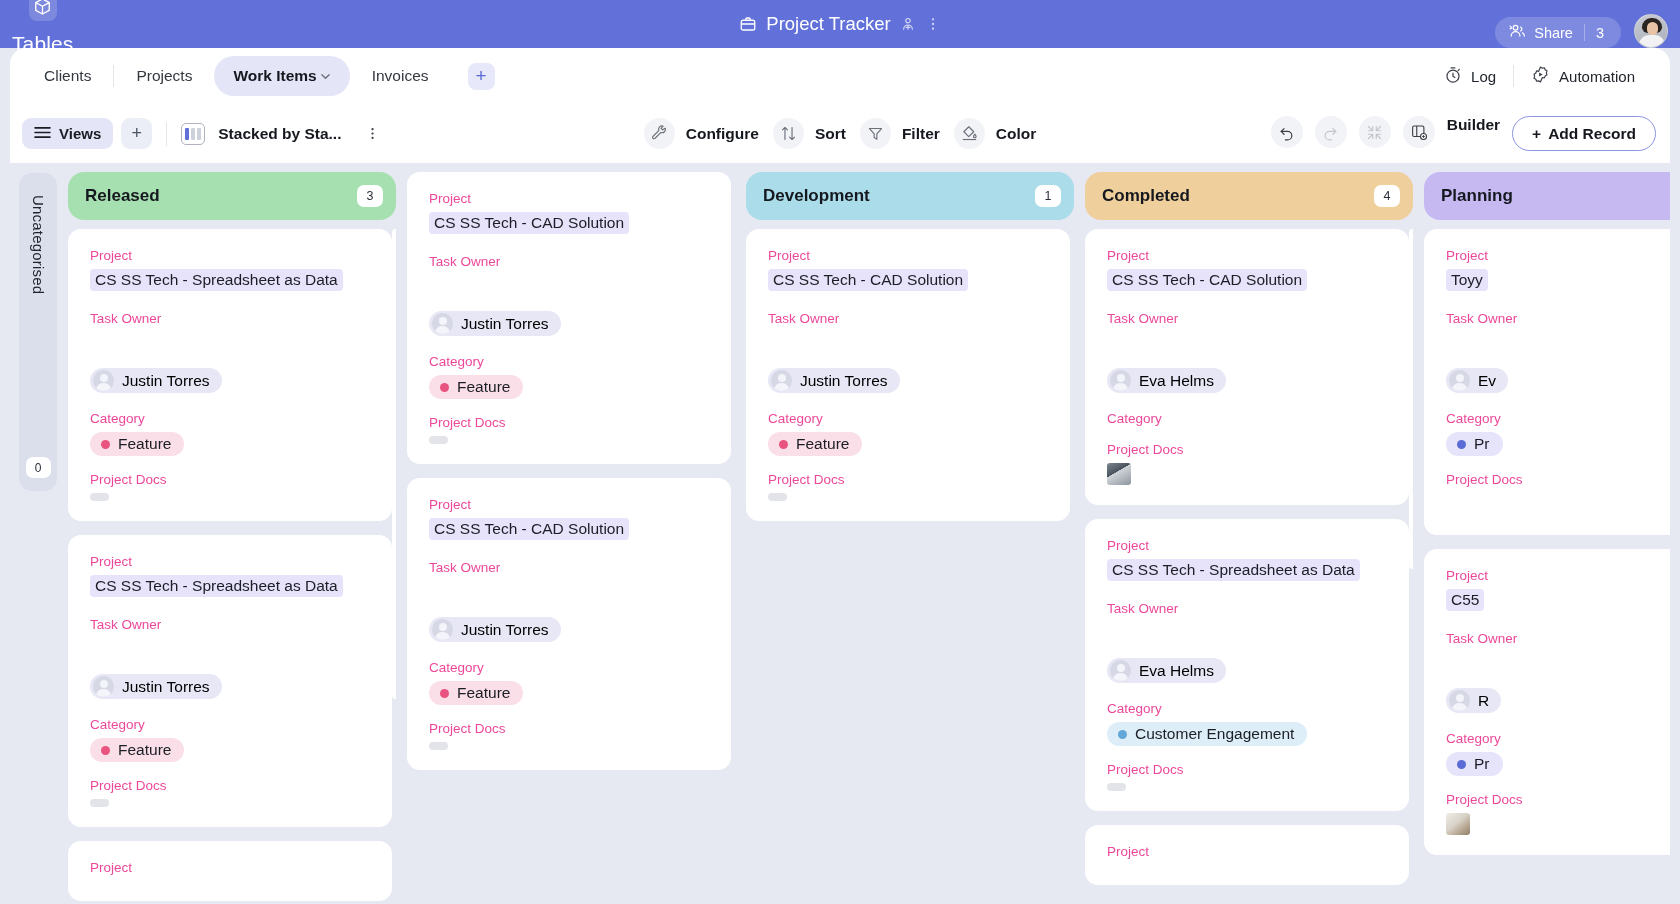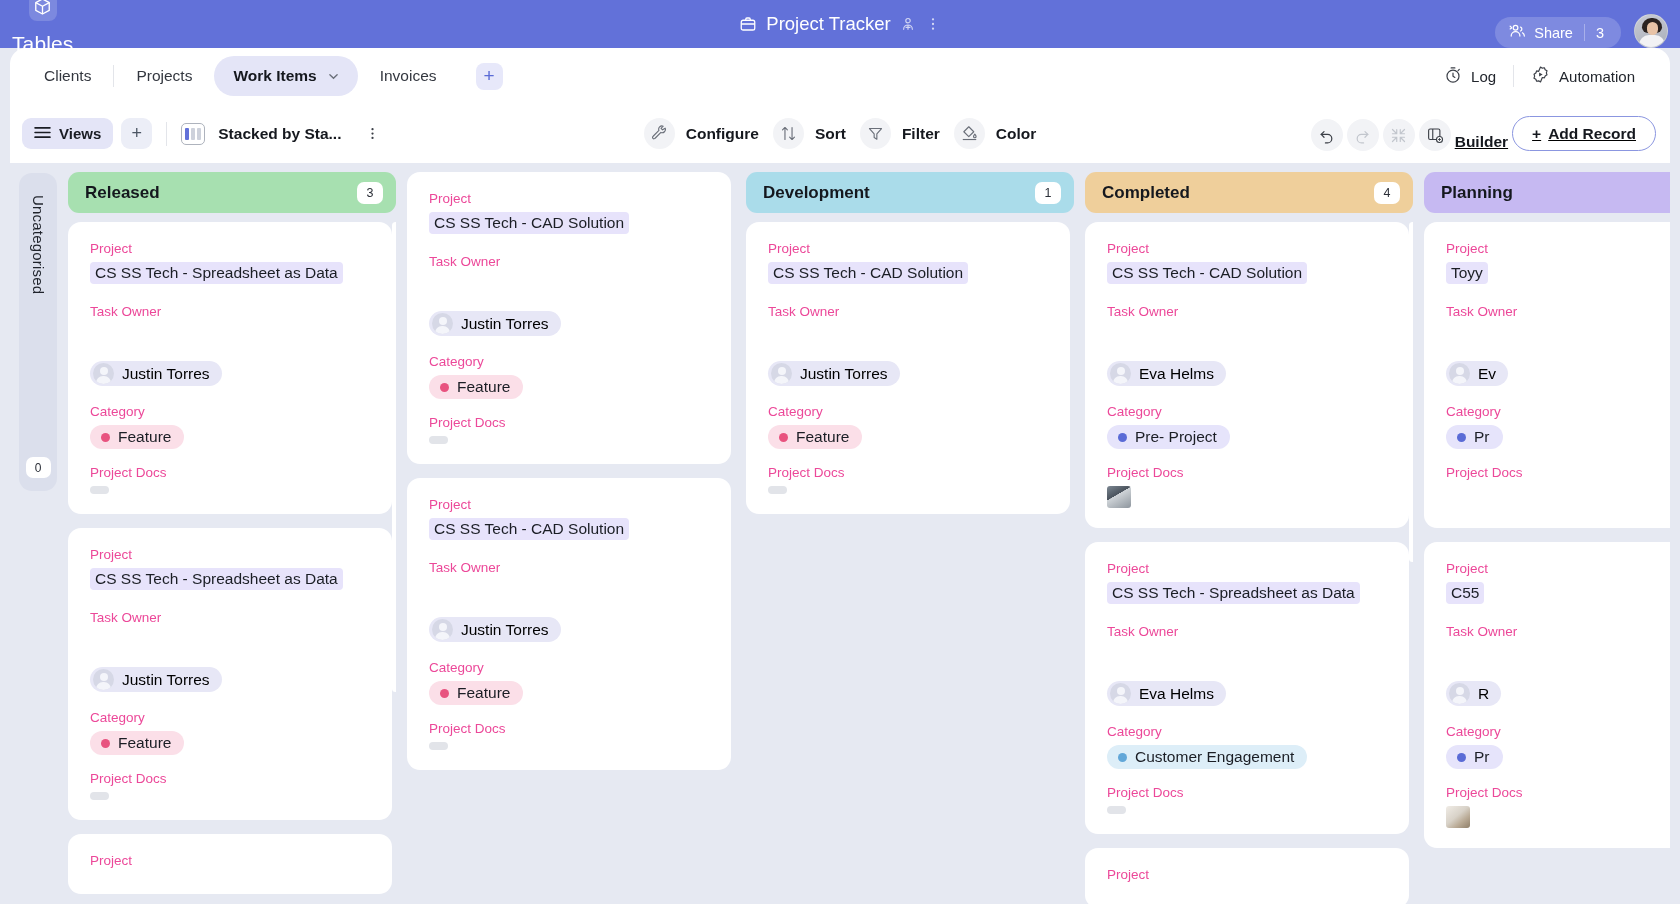--- a/index.html
+++ b/index.html
@@ -60,21 +60,21 @@
   .tabbar {
     position: absolute; top: 48px; left: 10px; width: 1660px; height: 56px;
     background: #fff; border-radius: 16px 16px 0 0;
     display: flex; align-items: center;
   }
   .tabs { display: flex; align-items: center; height: 100%; padding-left: 12px; }
   .tab {
     font-size: 15.5px; color: #33373f; padding: 0 22px; height: 40px;
     display: flex; align-items: center; border-radius: 20px;
   }
-  .tab.active { background: #e4e5f7; font-weight: bold; color: #15181e; gap: 11px; padding: 0 19px; }
+  .tab.active { background: #e4e5f7; font-weight: bold; color: #15181e; gap: 3px; padding: 0 19px; }
   .tab-sep { width: 1px; height: 22px; background: #e3e5ea; }
   .tab-add {
     width: 27px; height: 27px; border-radius: 8px; background: #e7e8fa;
     color: #5a6bd6; font-size: 19px; display: flex; align-items: center;
     justify-content: center; margin-left: 17px;
   }
   .tabbar-right {
     position: absolute; right: 18px; top: 0; height: 56px;
     display: flex; align-items: center; gap: 0;
   }
@@ -109,21 +109,21 @@
   .view-dots { margin-left: 11px; color:#4b5563; display:flex; }
 
   .center-tools {
     position: absolute; left: 0; right: 0; display: flex; align-items: center;
     justify-content: center; gap: 14px; pointer-events: none;
   }
   .center-tools > * { pointer-events: auto; }
   .ct-item { display: flex; align-items: center; gap: 11px; font-size: 15.5px; font-weight: bold; color: #15181e; }
   .ct-ico { width: 31px; height: 31px; border-radius: 50%; background: #f2f3f6; display: flex; align-items: center; justify-content: center; }
 
-  .toolbar-right { position: absolute; right: 14px; display: flex; align-items: flex-end; gap: 4px; text-decoration: underline; }
+  .toolbar-right { position: absolute; right: 14px; display: flex; align-items: flex-start; gap: 12px; }
   .rnd-ico { width: 32px; height: 32px; border-radius: 50%; background: #f2f3f6; display: flex; align-items: center; justify-content: center; }
   .builder { display: flex; align-items: center; gap: 10px; font-size: 15.5px; font-weight: bold; color: #15181e; }
   .add-record {
     height: 35px; border: 1.4px solid #8b96e0; border-radius: 18px;
     display: flex; align-items: center; gap: 7px; padding: 0 19px;
     font-size: 15.5px; font-weight: bold; color: #15181e; background: #fff;
   }
 
   
   .board {
@@ -146,21 +146,21 @@
     width: 25px; height: 21px; background: #fff; border-radius: 7px;
     display: flex; align-items: center; justify-content: center;
     font-size: 12px; color: #2b2f38;
   }
 
   .col {
     width: 328px; flex: none; margin-left: 11px; display: flex; flex-direction: column;
     height: 100%;
   }
   .col-head {
-    height: 41px; border-radius: 11px; display: flex; align-items: center;
+    height: 48px; border-radius: 16px; display: flex; align-items: center;
     justify-content: space-between; padding: 0 13px 0 17px; margin-top: 9px;
     flex: none;
   }
   .col-title { font-size: 17px; font-weight: bold; color: #15181e; white-space: nowrap; }
   .col-count {
     min-width: 26px; height: 22px; background: #fff; border-radius: 7px;
     display: flex; align-items: center; justify-content: center;
     font-size: 12.5px; color: #2b2f38; padding: 0 6px;
   }
   .col-body {
@@ -523,24 +523,20 @@
         <div class="col-body">
           <div class="card">
             <div class="fld-label">Project</div>
             <div><span class="pill-text">CS SS Tech - CAD Solution</span></div>
             <div class="fld-label sp">Task Owner</div>
             <div><span class="pill-user">
                 <span class="uavatar"></span>
                 <span>Eva Helms</span>
               </span></div>
             <div class="fld-label sp">Category</div>
-            <div><span class="pill-cat" style="background: rgb(230, 228, 251);">
-                <span class="dot" style="background: rgb(90, 107, 214);"></span>
-                <span>Pre- Project</span>
-              </span></div>
             <div class="fld-label sp">Project Docs</div>
             <div class="doc-thumb thumb-a"></div>
           </div>
           <div class="card">
             <div class="fld-label">Project</div>
             <div><span class="pill-text">CS SS Tech - Spreadsheet as Data</span></div>
             <div class="fld-label sp">Task Owner</div>
             <div><span class="pill-user">
                 <span class="uavatar"></span>
                 <span>Eva Helms</span>

